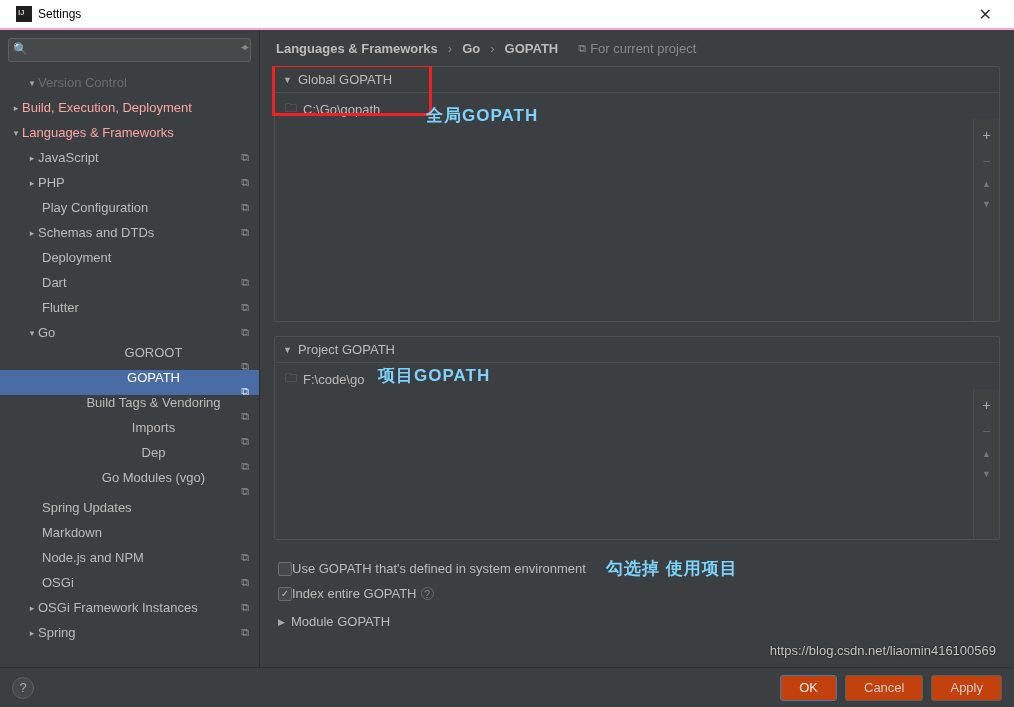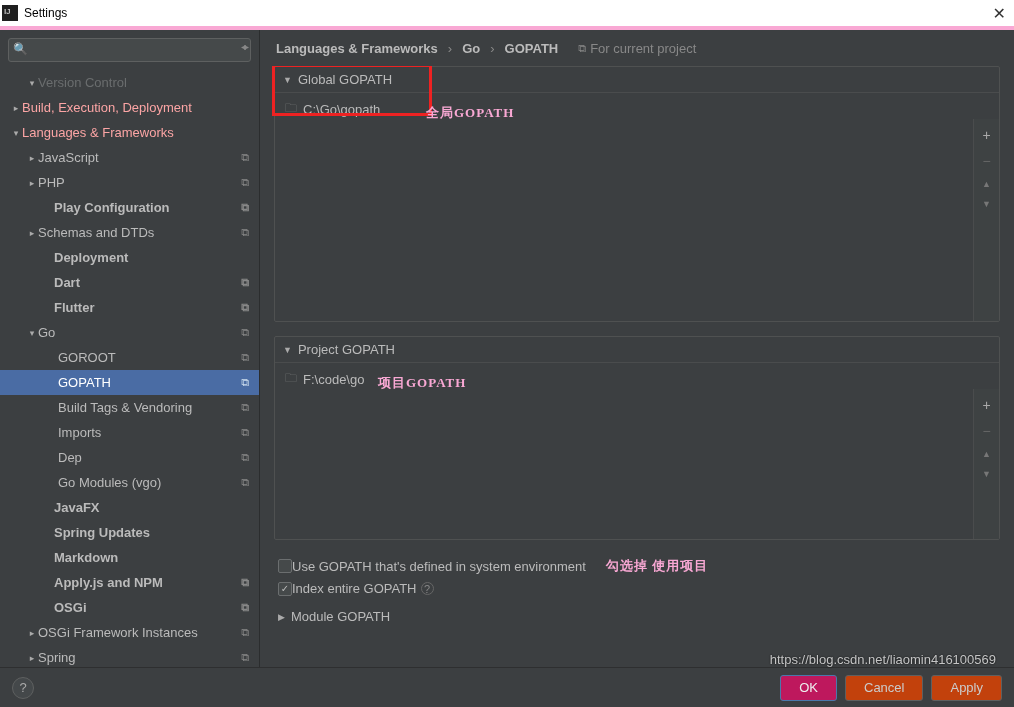--- a/index.html
+++ b/index.html
@@ -1,19 +1,19 @@
 <!DOCTYPE html>
 <html><head>
 <meta charset="utf-8">
 <style>
   * { margin:0; padding:0; box-sizing:border-box; font-family:"Segoe UI", Arial, sans-serif; font-size:13px; }
   html,body { width:1014px; height:707px; background:#3c3f41; color:#bbbbbb; overflow:hidden; }
 
   
-  .titlebar { height:30px; background:#ffffff; color:#000; display:flex; align-items:center; padding:0 2px; justify-content:space-between; border-bottom:4px solid #f9a8d4;}
+  .titlebar { height:30px; background:#ffffff; color:#000; display:flex; align-items:center; padding:0 16px; justify-content:space-between; border-bottom:2px solid #f9a8d4;}
   .titlebar-left { display:flex; align-items:center; gap:6px; }
   .titlebar-title { font-size:12px; }
   .app-icon { width:16px; height:16px; background:#1f1f1f; display:inline-block; position:relative;}
   .app-icon::after { content:"IJ"; color:#fff; font-size:8px; position:absolute; left:2px; top:2px;}
   .close-x { font-size:16px; font-weight:normal; color:#333; cursor:pointer; padding:0 6px;}
 
   .body { display:flex; height:637px; }
 
   
   .left { width:260px; background:#3c3f41; border-right:1px solid #2b2d2e; display:flex; flex-direction:column; }
@@ -25,22 +25,22 @@
 
   .tree { flex:1; overflow:hidden; padding-top:0px; }
   .tree-item { display:flex; align-items:center; height:25px; padding-right:10px; color:#bbbbbb; cursor:pointer; white-space:nowrap;}
   .tree-item.selected { background:#4a6ca4; color:#fff; }
   .tree-item.section > .label { font-weight:normal; color:#fca5a5;}
   .arrow { width:12px; display:inline-block; text-align:center; color:#aaa; font-size:9px;}
   .label { flex:1; }
   .copy-icon { color:#888; font-size:11px; margin-left:auto; }
   .pad0 { padding-left:10px; }
   .pad1 { padding-left:26px; }
-  .pad2 { padding-left:54px;font-weight:bold; }
-  .pad3 { padding-left:58px; }
+  .pad2 { padding-left:42px; }
+  .pad3 { padding-left:58px;flex-direction:column; }
 
   
   .right { flex:1; display:flex; flex-direction:column; background:#3c3f41; position:relative; }
   .crumb-row { height:36px; display:flex; align-items:center; padding:0 16px; gap:10px;}
   .crumb { color:#bbbbbb; font-weight:bold;}
   .crumb-sep { color:#888; }
   .crumb-proj { color:#888; font-size:12px; display:flex; align-items:center; gap:4px; margin-left:10px;}
   .crumb-proj-icon { font-size:11px;}
 
   .right-body { flex:1; padding:0 14px 0 14px; overflow:hidden; position:relative;}
@@ -52,38 +52,38 @@
   .group-body.short { height:176px; }
   .path-item { display:flex; align-items:center; gap:6px; padding:6px 10px; color:#bbb;}
   .folder-icon { color:#7a7c7e; font-size:12px;}
 
   .group-actions { position:absolute; right:0; top:26px; bottom:0; width:26px; background:#3e4243; border-left:1px solid #4a4c4d; display:flex; flex-direction:column; align-items:center; gap:10px; padding-top:8px;}
   .ga-btn { color:#aaa; font-size:14px; cursor:pointer; }
   .ga-btn.dim { color:#666;}
   .ga-tri { font-size:9px; color:#777;}
 
   .red-box { position:absolute; border:3px solid #e22; pointer-events:none; }
-  .red-text { position:absolute; color:#f9a8d4; font-family:Liberation Serif, serif; font-size:13px; font-weight:bold; letter-spacing:1px;}
+  .red-text { position:absolute; color:#7dd3fc; font-family:Liberation Sans, sans-serif; font-size:17px; font-weight:bold; letter-spacing:1px;}
 
   .check-row { display:flex; align-items:center; gap:0; padding:3px 4px; color:#bbb;}
   .checkbox { width:14px; height:14px; border:1px solid #6b6e6f; background:#45494a; display:inline-flex; align-items:center; justify-content:center; font-size:10px; color:#bbb; border-radius:2px;}
   .checkbox.checked::after { content:"✓"; }
   .help-icon { color:#888; font-size:11px; border:1px solid #666; border-radius:50%; width:13px; height:13px; display:inline-flex; align-items:center; justify-content:center; margin-left:4px;}
 
   .module-row { display:flex; align-items:center; gap:6px; padding:10px 4px; color:#bbb;}
   .module-row .tri { font-size:9px; color:#aaa;}
 
   
   .footer { height:40px; border-top:1px solid #2e2f30; display:flex; align-items:center; padding:0 12px; gap:8px; justify-content:flex-end; background:#3c3f41;}
   .footer-left { margin-right:auto;}
   .help-btn { width:22px; height:22px; border:1px solid #5e6060; border-radius:50%; display:flex; align-items:center; justify-content:center; color:#aaa; background:#44484a; cursor:pointer;}
   .btn { height:26px; padding:0 18px; border:1px solid #5e6060; background:#c2410c; color:#ccc; border-radius:3px; cursor:pointer; display:inline-flex; align-items:center;}
-  .btn.primary { background:#be185d; border-color:#4a78ab; color:#eee;}
-
-  .watermark { position:absolute; right:18px; bottom:0; color:#ddd; font-size:13px; opacity:0.85; text-shadow:0 0 2px #000; pointer-events:none;}
+  .btn.primary { background:#c2410c; border-color:#4a78ab; color:#eee;}
+
+  .watermark { position:absolute; right:18px; bottom:9px; color:#ddd; font-size:13px; opacity:0.85; text-shadow:0 0 2px #000; pointer-events:none;}
 </style>
 </head>
 <body>
 
 <div class="titlebar">
   <div class="titlebar-left">
     <span class="app-icon"></span>
     <span class="titlebar-title">Settings</span>
   </div>
   <span class="close-x">✕</span>
@@ -165,30 +165,27 @@
         </div>
       <div class="tree-item pad3">
           <span class="label">Dep</span>
           <span class="copy-icon">⧉</span>
         </div>
       <div class="tree-item pad3">
           <span class="label">Go Modules (vgo)</span>
           <span class="copy-icon">⧉</span>
         </div>
       <div class="tree-item pad2">
-          <span class="label">JavaFX</span>
-        </div>
-      <div class="tree-item pad2">
           <span class="label">Spring Updates</span>
         </div>
       <div class="tree-item pad2">
           <span class="label">Markdown</span>
         </div>
       <div class="tree-item pad2">
-          <span class="label">Apply.js and NPM</span>
+          <span class="label">Node.js and NPM</span>
           <span class="copy-icon">⧉</span>
         </div>
       <div class="tree-item pad2">
           <span class="label">OSGi</span>
           <span class="copy-icon">⧉</span>
         </div>
       <div class="tree-item pad1">
           <span class="arrow">▸</span>
           <span class="label">OSGi Framework Instances</span>
           <span class="copy-icon">⧉</span>
@@ -248,21 +245,21 @@
             <span>F:\code\go</span>
           </div>
           <div class="group-actions">
             <span class="ga-btn">+</span>
             <span class="ga-btn dim">−</span>
             <span class="ga-tri">▲</span>
             <span class="ga-tri">▼</span>
           </div>
         </div>
       </div>
-      <div class="red-text" style="left:118px; top:308px;">项目GOPATH</div>
+      <div class="red-text" style="left:118px; top:298px;">项目GOPATH</div>
 
       <div class="check-row">
         <span class="checkbox"></span>
         <span>Use GOPATH that's defined in system environment</span>
         <span class="red-text" style="position:static; margin-left:20px;">勾选掉  使用项目</span>
       </div>
       <div class="check-row">
         <span class="checkbox checked"></span>
         <span>Index entire GOPATH</span>
         <span class="help-icon">?</span>

